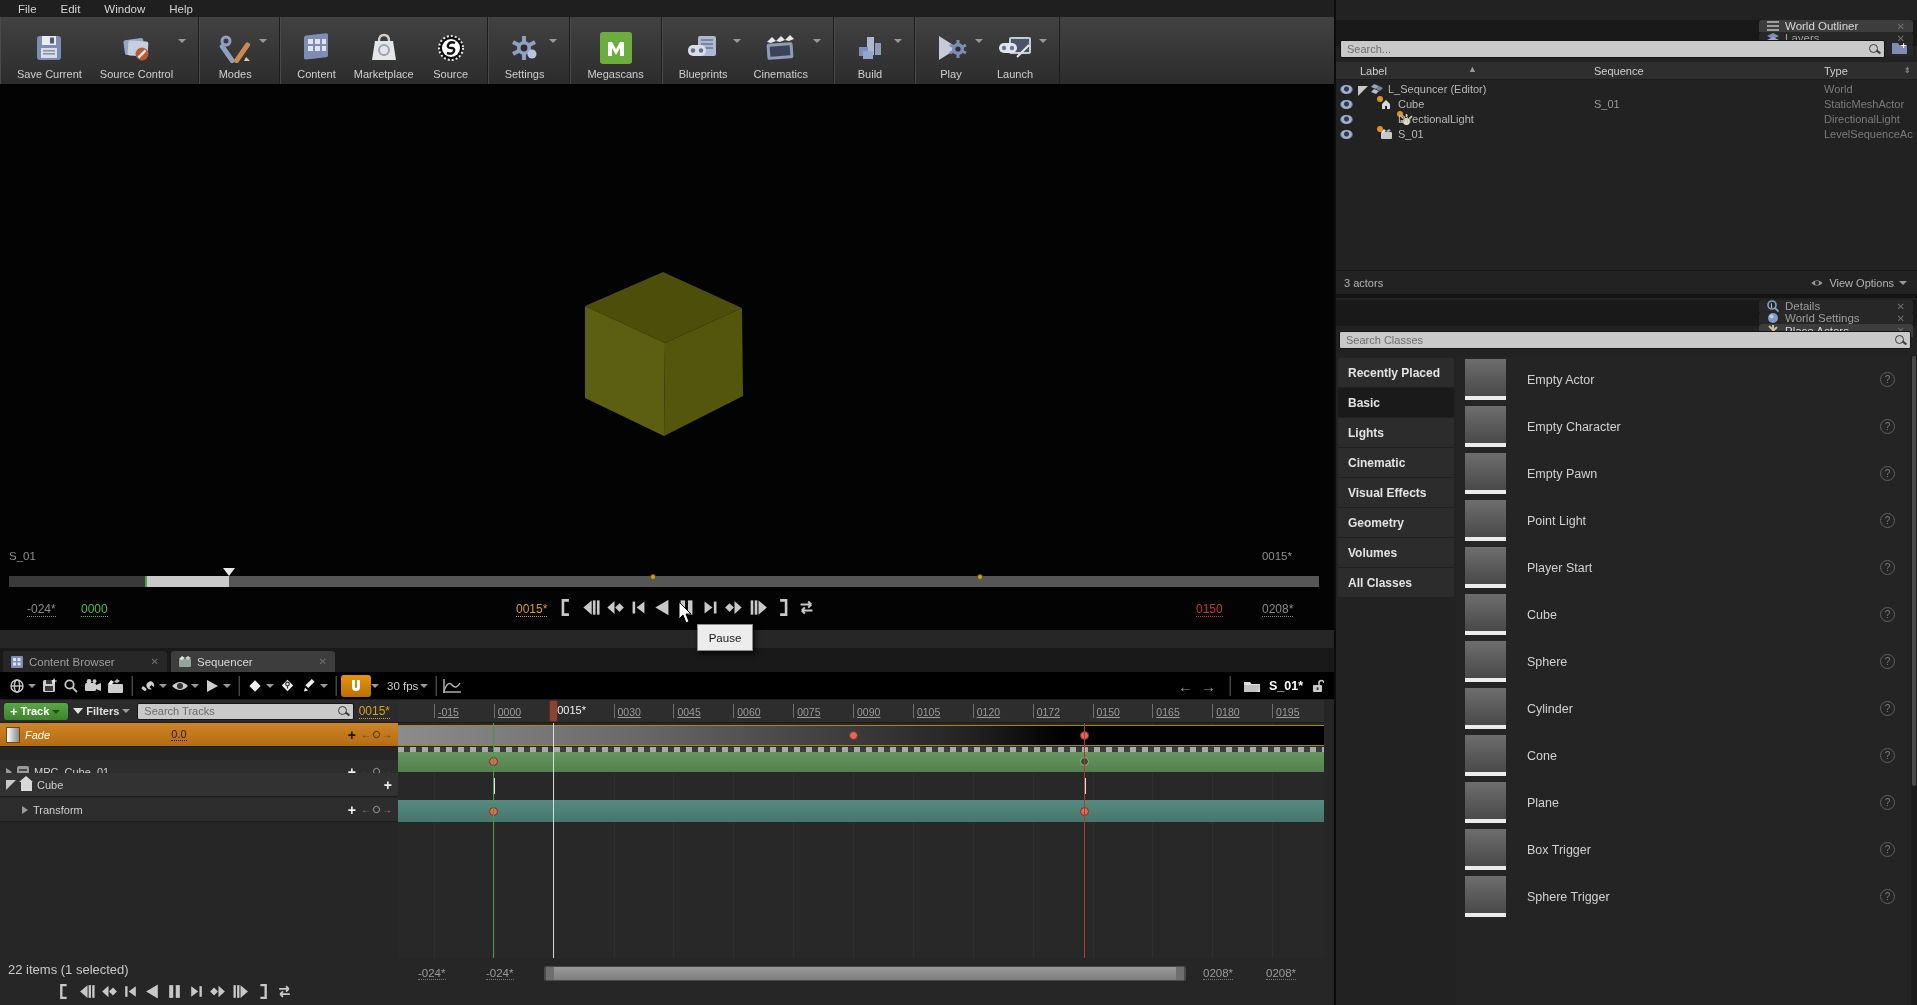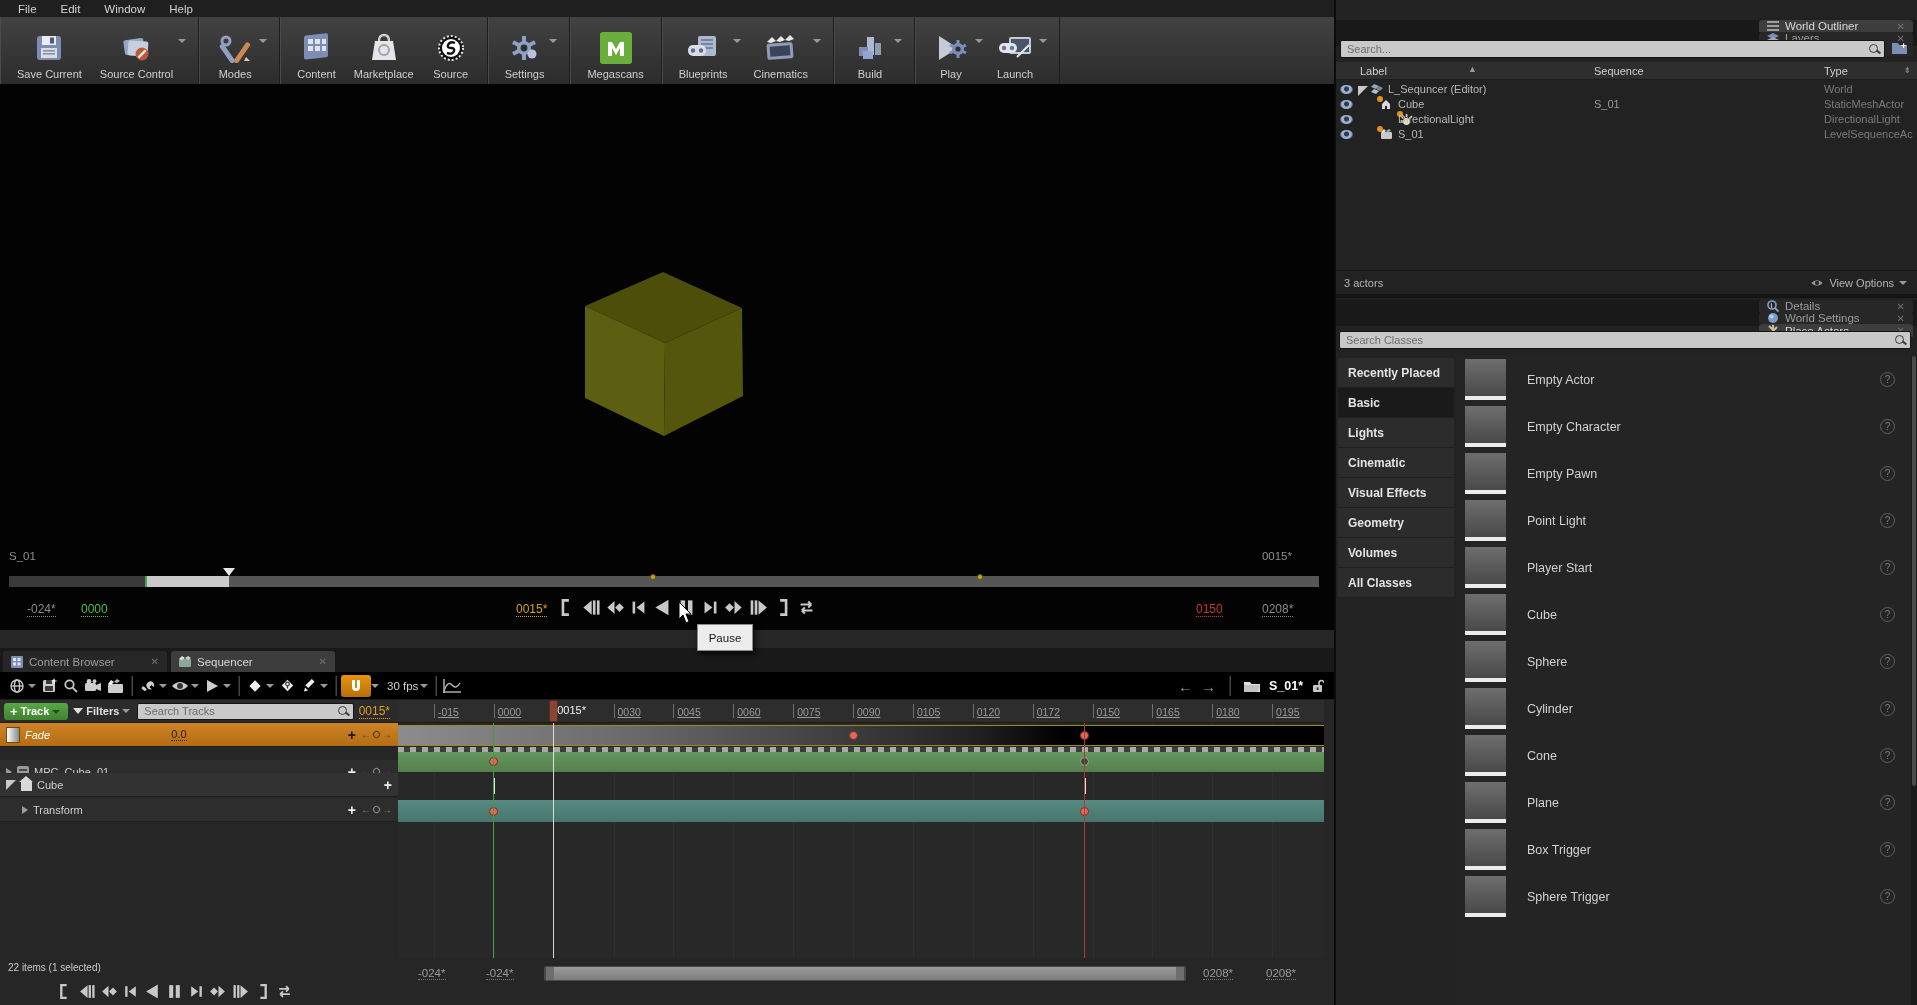--- a/index.html
+++ b/index.html
@@ -135,21 +135,21 @@
   #row-fade .plus{color:#1d1205;}
   #row-fade .keynav{color:#5a3c10;}
   #row-fade .keynav .o{border-color:#5a3c10;}
   .fade-ico{width:12px;height:14px;background:linear-gradient(90deg,#fff,#888);border:1px solid #6b4a12;}
   .val{color:#2b1c08;border-bottom:1px dotted #2b1c08;font-size:11px;margin-left:auto;margin-right:40px;}
   .home-ico{width:11px;height:9px;background:#d8d8d8;position:relative;margin-top:4px;}
   .home-ico::before{content:"";position:absolute;left:-2px;top:-6px;border:7.5px solid transparent;border-bottom:6px solid #d8d8d8;border-top:0;}
   .mpc-ico{width:12px;height:12px;background:#9a9a9a;border-radius:2px;position:relative;}
   .mpc-ico::after{content:"";position:absolute;left:2px;top:3px;right:2px;height:2px;background:#4a4a4a;box-shadow:0 4px 0 #4a4a4a;}
 
-  #seq-footer-items{position:absolute;left:8px;top:332px;color:#c9c9c9;font-size:10px;}
+  #seq-footer-items{position:absolute;left:8px;top:332px;color:#c9c9c9;font-size:13px;}
   #seq-ticons{position:absolute;left:55px;top:352px;}
 
   
   #timeline{position:absolute;left:398px;top:70px;width:926px;height:258px;background:#282828;}
   #ruler{position:absolute;left:0;top:0;width:100%;height:22px;background:#2d2d2d;border-bottom:1px solid #1b1b1b;}
   .tick{position:absolute;top:0;height:100%;}
   .tick::before{content:"";position:absolute;left:0;top:4px;width:1px;height:14px;background:#6f6f6f;}
   .tick-label{position:absolute;left:4px;top:6px;color:#9a9a9a;font-size:10.5px;white-space:nowrap;text-decoration:underline;}
   #tl-body{position:absolute;left:0;top:22px;width:100%;height:236px;}
   .gridline{position:absolute;top:0;bottom:0;width:1px;background:#2f2f2f;}

